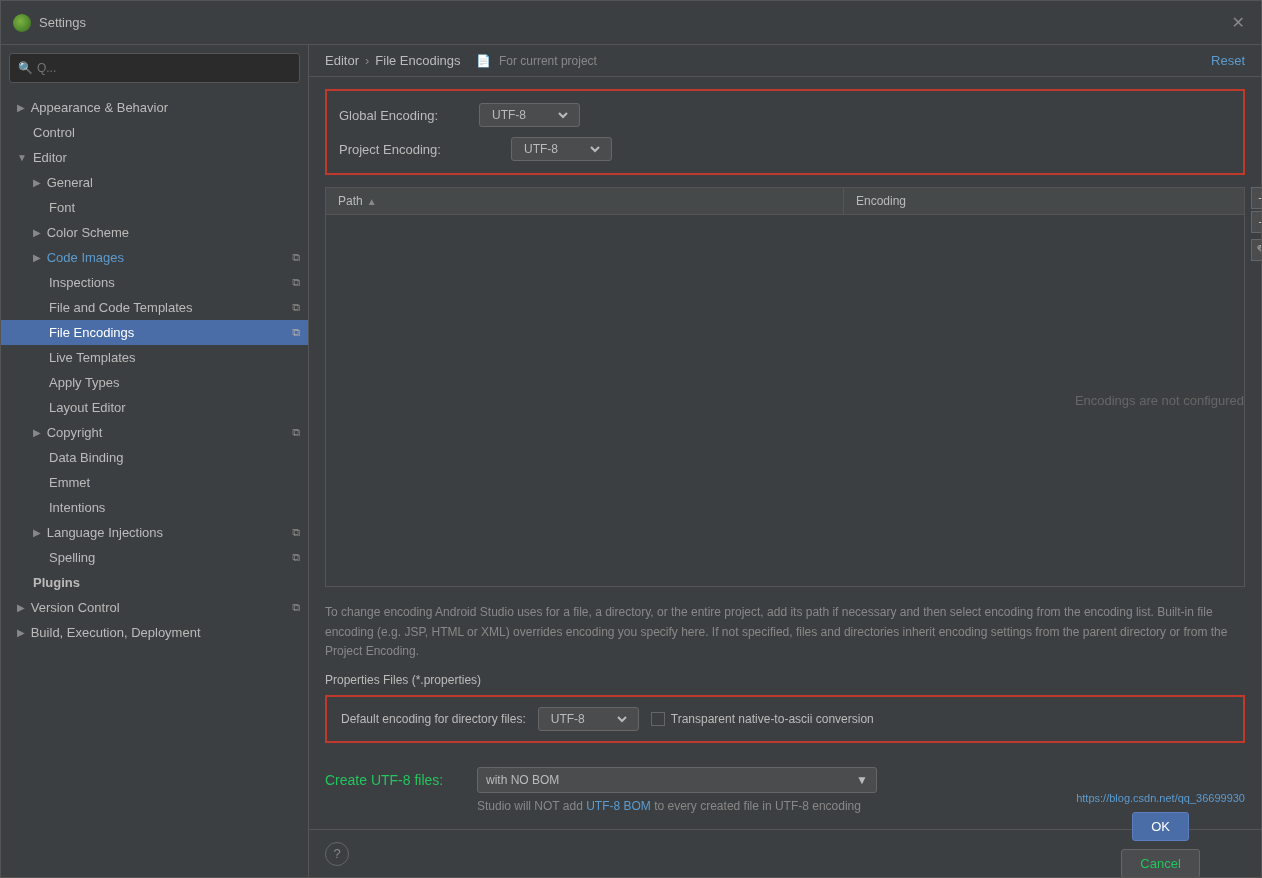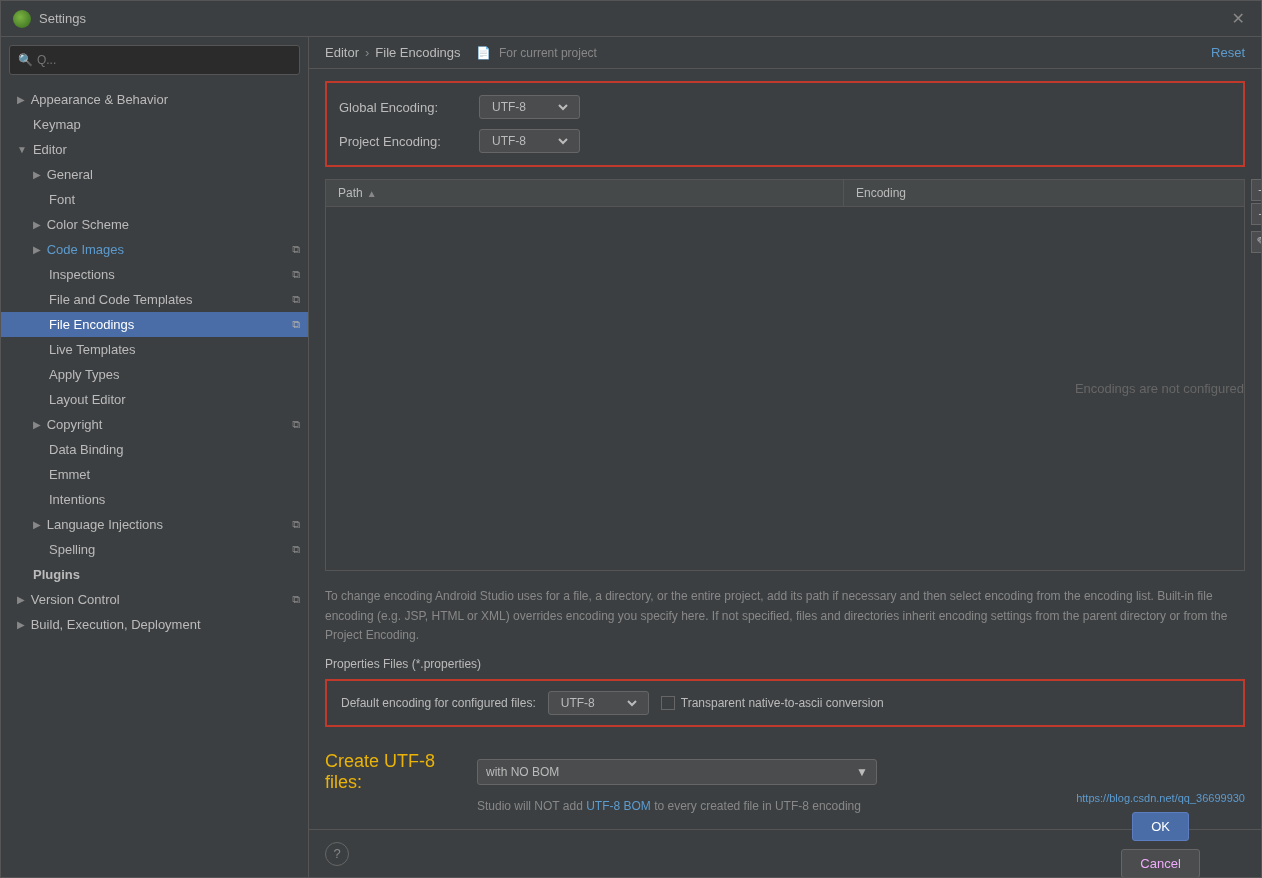--- a/index.html
+++ b/index.html
@@ -17,21 +17,21 @@
       width: 1262px;
       height: 878px;
       background: #3c3f41;
       border: 1px solid #555;
       display: flex;
       flex-direction: column;
     }
 
     .title-bar {
       background: #3c3f41;
-      height: 36px;
+      height: 44px;
       display: flex;
       align-items: center;
       padding: 0 12px;
       border-bottom: 1px solid #555;
       flex-shrink: 0;
     }
 
     .title-bar-icon {
       width: 18px;
       height: 18px;
@@ -214,21 +214,21 @@
       padding: 12px;
       background: #3c3f41;
     }
 
     .encoding-row {
       display: flex;
       align-items: center;
       margin-bottom: 10px;
     }
 
-    .encoding-row:last-child { margin-bottom: 0; }
+    .encoding-row:last-child { margin-bottom: 0; gap: 32px; }
 
     .encoding-label {
       width: 140px;
       color: #bbbbbb;
       font-size: 13px;
     }
 
     .encoding-select {
       background: #4a4c4e;
       border: 1px solid #666;
@@ -377,22 +377,22 @@
     }
 
     .bom-row {
       display: flex;
       align-items: center;
       gap: 12px;
       margin-top: 8px;
     }
 
     .bom-label {
-      color: #eab308;
-      font-size: 18px;
+      color: #22c55e;
+      font-size: 14px;
       width: 140px;
     }
 
     .bom-select-wrap {
       flex: 1;
       max-width: 400px;
     }
 
     .bom-select {
       background: #4a4c4e;
@@ -458,21 +458,21 @@
     }
 
     .btn-primary {
       background: #4a6da7;
       color: #ffffff;
       border-color: #5c7ec0;
     }
 
     .btn-secondary {
       background: #4a4c4e;
-      color: #f0abfc;
+      color: #22c55e;
       border-color: #666;
     }
 
     .watermark {
       color: #5c9bcf;
       font-size: 11px;
     }
 
     .sort-arrow {
       font-size: 10px;
@@ -498,21 +498,21 @@
         <input type="text" placeholder="Q..." style="">
       </div>
       <div class="sidebar-nav">
 
         <div class="nav-item">
           <span class="arrow">▶</span>
           <span class="item-label">Appearance &amp; Behavior</span>
         </div>
 
         <div class="nav-item">
-          <span class="item-label" style="padding-left:16px">Keymap</span>
+          <span class="item-label" style="padding-left:16px">Control</span>
         </div>
 
         <div class="nav-item">
           <span class="arrow">▼</span>
           <span class="item-label">Editor</span>
         </div>
 
         <div class="nav-item indent1">
           <span class="arrow">▶</span>
           <span class="item-label">General</span>
@@ -668,21 +668,21 @@
             <div class="table-action-btn">−</div>
             <div class="table-action-btn" style="margin-top:4px">✎</div>
           </div>
         </div>
 
         <div class="info-text">To change encoding Android Studio uses for a file, a directory, or the entire project, add its path if necessary and then select encoding from the encoding list. Built-in file encoding (e.g. JSP, HTML or XML) overrides encoding you specify here. If not specified, files and directories inherit encoding settings from the parent directory or from the Project Encoding.</div>
 
         <div class="properties-section">
           <div class="section-title">Properties Files (*.properties)</div>
           <div class="properties-box">
-            <span class="properties-label">Default encoding for configured files:</span>
+            <span class="properties-label">Default encoding for directory files:</span>
             <div class="encoding-select">
               <select>
                 <option>UTF-8</option>
                 <option>UTF-16</option>
                 <option>ISO-8859-1</option>
               </select>
             </div>
             <div class="checkbox-container">
               <div class="custom-checkbox"></div>
               <span class="checkbox-label">Transparent native-to-ascii conversion</span>

